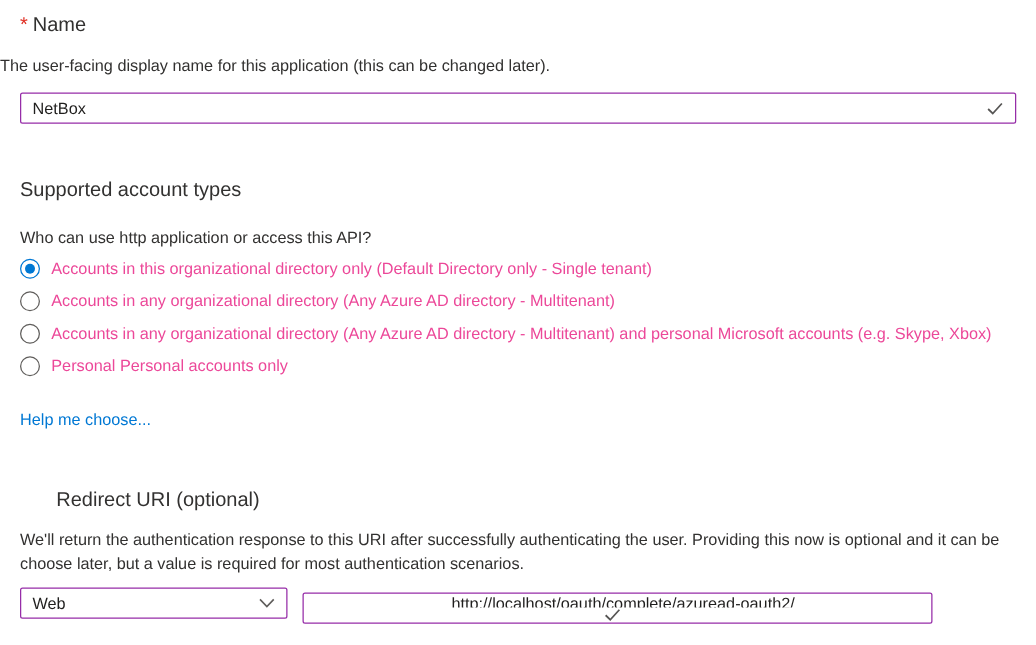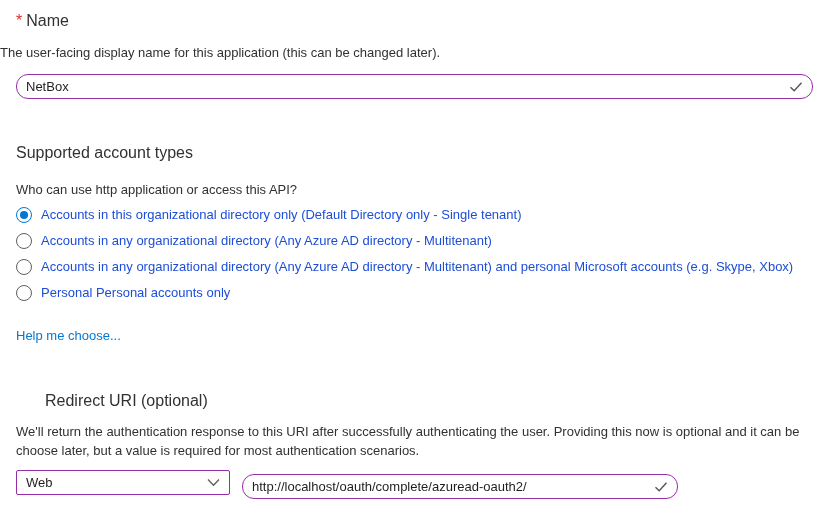--- a/index.html
+++ b/index.html
@@ -19,21 +19,21 @@
     white-space: nowrap;
   }
   .required-star { color: #e02d22; margin-right: 4px; }
   .body-text {
     font-size: 13px;
     line-height: 19px;
     color: #323130;
   }
   .text-input {
     border: 1px solid #962da8;
-    border-radius: 12px;
+    border-radius: 2px;
     background: #ffffff;
     height: 25px;
     display: flex;
     align-items: center;
   }
   .text-input .value {
     font-size: 13px;
     color: #201f1e;
     padding-left: 9px;
     white-space: nowrap;
@@ -70,21 +70,21 @@
     border-radius: 50%;
     background: #0078d4;
     display: none;
   }
   .radio-outer.selected .radio-dot { display: block; }
   .radio-label {
     font-size: 13px;
     line-height: 18px;
     margin-left: 9px;
     white-space: nowrap;
-    color: #1d4ed8;
+    color: #ec4899;
   }
   .link {
     font-size: 13px;
     line-height: 18px;
     color: #0078d4;
     text-decoration: none;
     cursor: pointer;
     white-space: nowrap;
   }
   .select-box {
@@ -161,20 +161,20 @@
 
 <div class="abs select-box" style="left:16px; top:470px; width:214px;">
   <div class="value">Web</div>
   <div class="chev">
     <svg width="13" height="9" viewBox="0 0 13 9" fill="none">
       <path d="M1 1.5 L6.5 7.3 L12 1.5" stroke="#605e5c" stroke-width="1.3" fill="none"></path>
     </svg>
   </div>
 </div>
 
-<div class="abs text-input" style="left:242px; top:474px; width:436px;">
+<div class="abs text-input" style="left:242px; top:474px; width:504px;flex-direction:column;">
   <div class="value">http://localhost/oauth/complete/azuread-oauth2/</div>
   <div class="trail-icon">
     <svg width="14" height="12" viewBox="0 0 14 12" fill="none">
       <path d="M1.5 6.2 L5.2 9.8 L12.5 1.8" stroke="#575655" stroke-width="1.4" fill="none"></path>
     </svg>
   </div>
 </div>
 
 </body></html>

